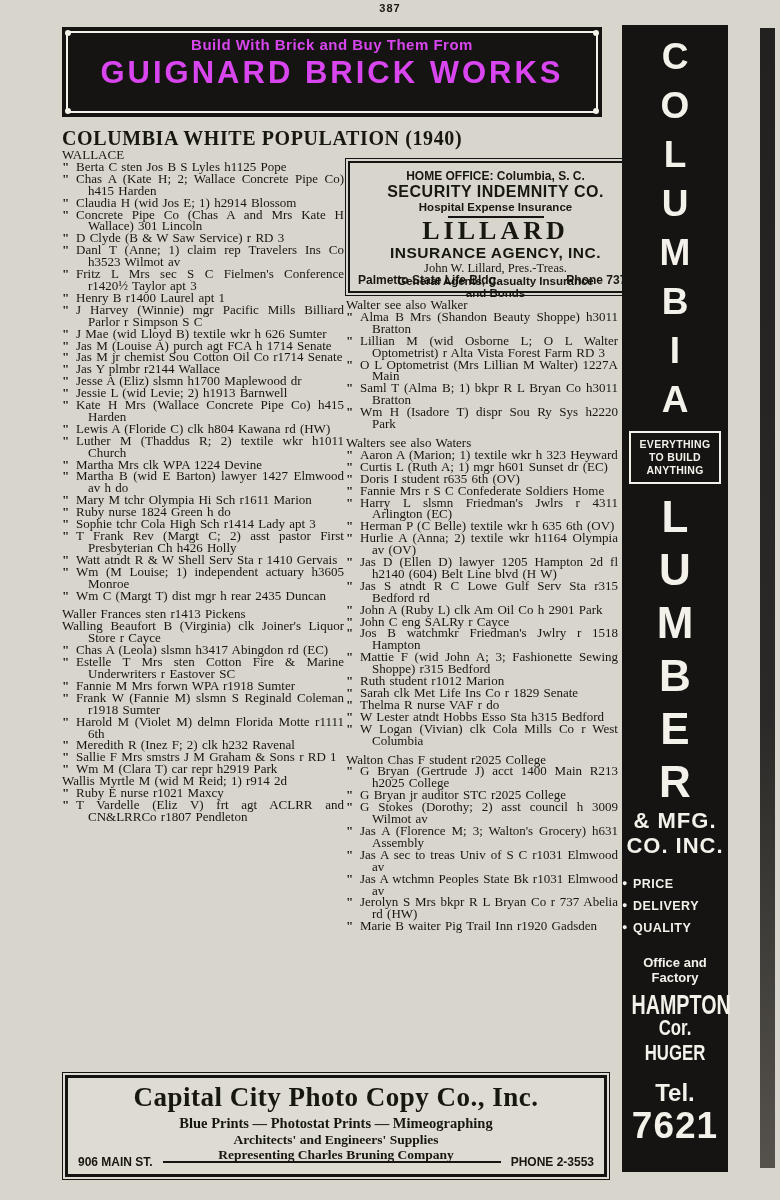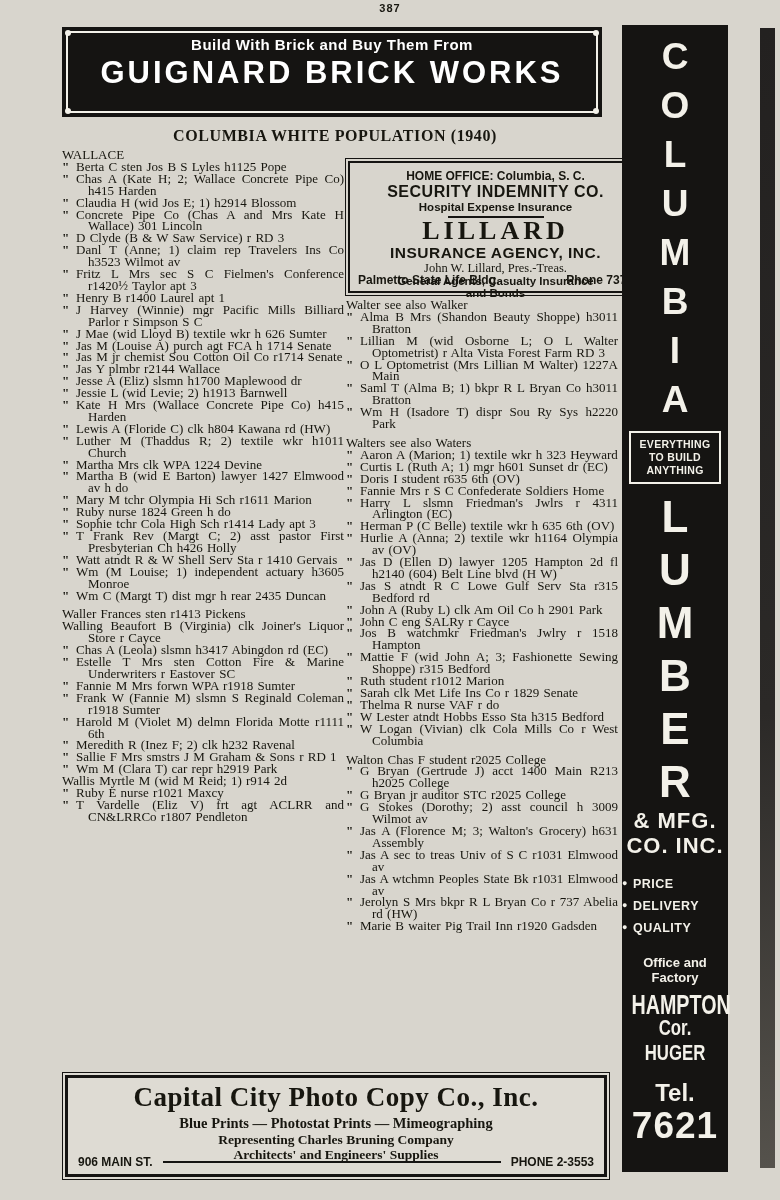--- a/index.html
+++ b/index.html
@@ -6,32 +6,32 @@
   body{
     width:780px;height:1200px;position:relative;overflow:hidden;
     background:#d8d5cd;
     font-family:"Liberation Serif",serif;color:#17160f;
   }
   .abs{position:absolute;}
   
   .page-number{left:0;top:2px;width:780px;text-align:center;
     font-family:"Liberation Sans",sans-serif;font-weight:bold;font-size:11px;letter-spacing:1px;}
   
-  .guignard{left:62px;top:27px;width:540px;height:90px;background:#151412;color:#ffffff;}
+  .guignard{left:62px;top:27px;width:540px;height:90px;background:#151412;color:#d946ef;}
   .guignard .frame{position:absolute;inset:4px;border:2px solid #f3f1e9;}
   .corner-dot{position:absolute;width:6px;height:6px;border-radius:50%;background:#f3f1e9;}
   .guignard .tagline{position:absolute;top:9px;left:0;width:100%;text-align:center;
     font-family:"Liberation Sans",sans-serif;font-weight:bold;font-size:15px;letter-spacing:.5px;}
   .guignard .brand{position:absolute;top:28px;left:0;width:100%;text-align:center;
     font-family:"Liberation Sans",sans-serif;font-weight:bold;font-size:31px;letter-spacing:3px;}
   .guignard .bottom-row{position:absolute;bottom:8px;left:16px;right:16px;display:flex;
     justify-content:space-between;font-family:"Liberation Sans",sans-serif;font-weight:bold;font-size:16px;letter-spacing:.5px;}
   
-  .section-title{left:62px;top:127px;width:546px;text-align:center;
-    font-weight:bold;font-size:16px;letter-spacing:.6px;}
+  .section-title{left:62px;top:127px;width:546px;text-align:left;
+    font-weight:bold;font-size:20px;letter-spacing:.6px;}
   
   .dir-col{font-size:13px;line-height:11.9px;word-spacing:1px;overflow:hidden;}
   .col-left{left:62px;top:149px;width:282px;height:916px;}
   .col-right{left:346px;top:299px;width:272px;height:764px;}
   .entry{position:relative;padding-left:26px;text-indent:-26px;text-align:justify;}
   .entry.gap{margin-top:7px;}
   .dq{display:inline-block;width:14px;text-indent:0;font-weight:bold;}
   
   .lillard{left:345px;top:158px;width:263px;height:136px;background:#d8d5cd;border:1px solid #151412;padding-left:36px;}
   .lillard .inner{position:absolute;inset:2px;border:2px solid #151412;
@@ -188,22 +188,22 @@
     <div class="entry"><span class="dq">"</span>Jas A sec to treas Univ of S C r1031 Elmwood av</div>
     <div class="entry"><span class="dq">"</span>Jas A wtchmn Peoples State Bk r1031 Elmwood av</div>
     <div class="entry"><span class="dq">"</span>Jerolyn S Mrs bkpr R L Bryan Co r 737 Abelia rd (HW)</div>
     <div class="entry"><span class="dq">"</span>Marie B waiter Pig Trail Inn r1920 Gadsden</div>
   </div>
 
 <div class="abs capital">
   <div class="inner">
     <div class="name">Capital City Photo Copy Co., Inc.</div>
     <div class="l2">Blue Prints — Photostat Prints — Mimeographing</div>
+    <div class="l3">Architects' and Engineers' Supplies</div>
     <div class="l3">Representing Charles Bruning Company</div>
-    <div class="l3">Architects' and Engineers' Supplies</div>
     <div class="bottom-row">
       <span>906 MAIN ST.</span>
       <span class="mid-rule"></span>
       <span>PHONE 2-3553</span>
     </div>
   </div>
 </div>
 
 <div class="abs sidebar">
   <div id="word-top" style="padding-top:7px;">

